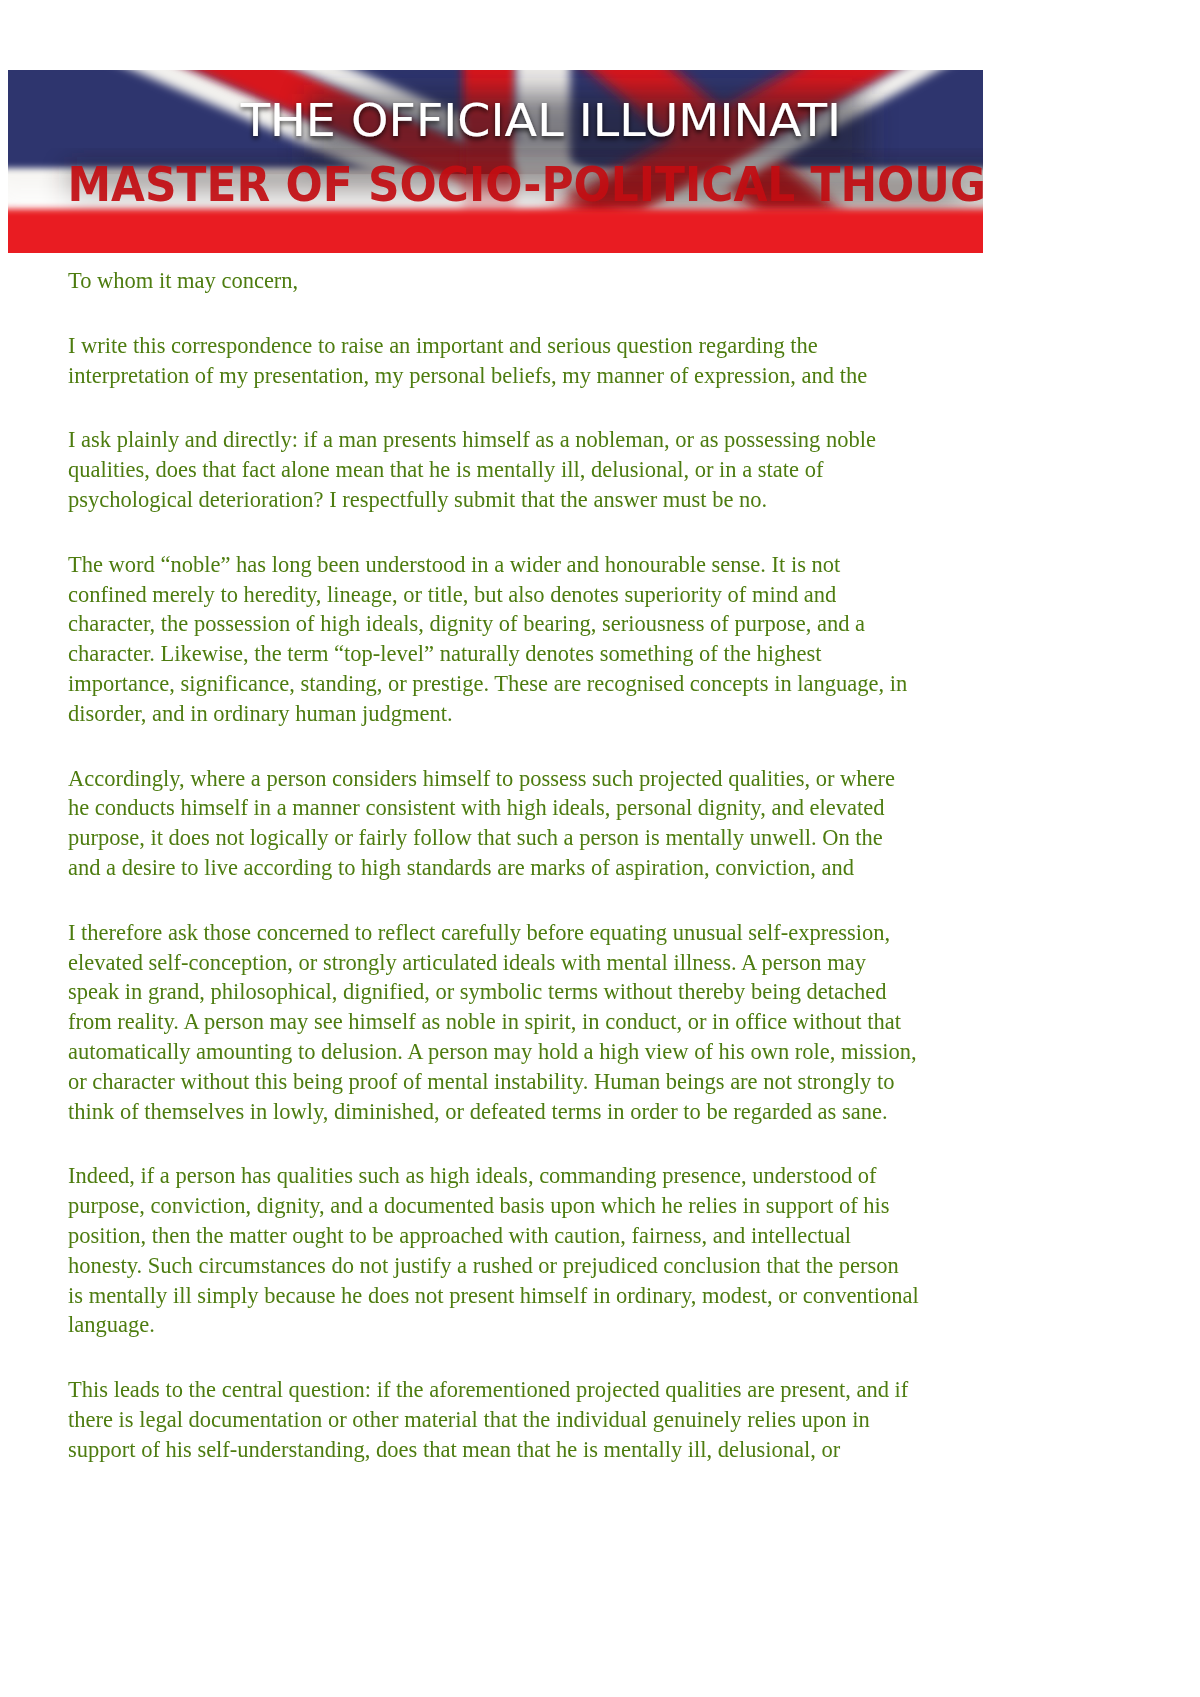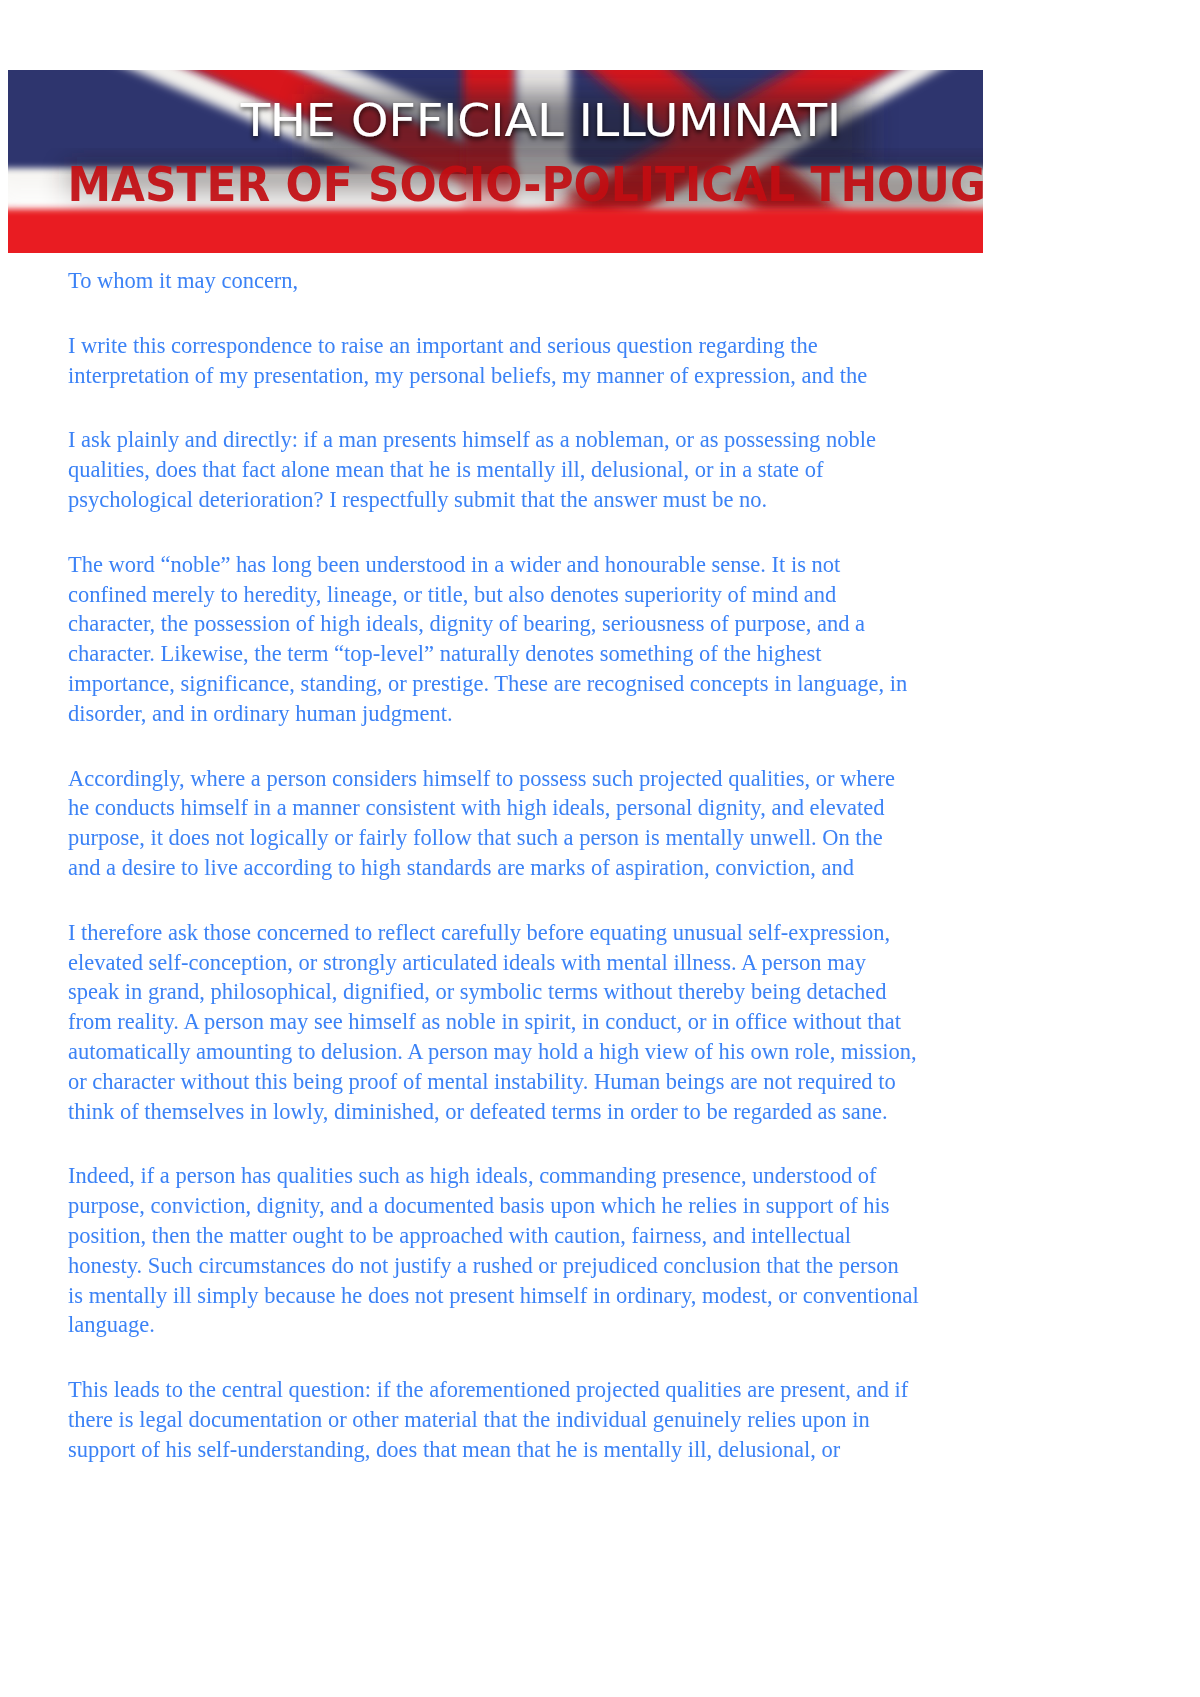--- a/index.html
+++ b/index.html
@@ -17,21 +17,21 @@
     top:70px;
     width:1133px;
     height:183px;
     display:block;
   }
   .letter-body{
     position:absolute;
     left:68px;
     top:266px;
     width:1062px;
-    color:#3b82f6;
+    color:#4d7c0f;
     font-size:22.5px;
     line-height:29.8px;
   }
   .paragraph{margin:0 0 35px 0;}
   .paragraph .line{white-space:nowrap;}
   .page-number{
     position:absolute;
     left:1100px;
     top:1600px;
     width:44px;
@@ -121,21 +121,21 @@
           <div class="line">he conducts himself in a manner consistent with high ideals, personal dignity, and elevated</div>
           <div class="line">purpose, it does not logically or fairly follow that such a person is mentally unwell. On the</div>
           <div class="line">and a desire to live according to high standards are marks of aspiration, conviction, and</div>
         </div>
         <div class="paragraph">
           <div class="line">I therefore ask those concerned to reflect carefully before equating unusual self-expression,</div>
           <div class="line">elevated self-conception, or strongly articulated ideals with mental illness. A person may</div>
           <div class="line">speak in grand, philosophical, dignified, or symbolic terms without thereby being detached</div>
           <div class="line">from reality. A person may see himself as noble in spirit, in conduct, or in office without that</div>
           <div class="line">automatically amounting to delusion. A person may hold a high view of his own role, mission,</div>
-          <div class="line">or character without this being proof of mental instability. Human beings are not required to</div>
+          <div class="line">or character without this being proof of mental instability. Human beings are not strongly to</div>
           <div class="line">think of themselves in lowly, diminished, or defeated terms in order to be regarded as sane.</div>
         </div>
         <div class="paragraph">
           <div class="line">Indeed, if a person has qualities such as high ideals, commanding presence, understood of</div>
           <div class="line">purpose, conviction, dignity, and a documented basis upon which he relies in support of his</div>
           <div class="line">position, then the matter ought to be approached with caution, fairness, and intellectual</div>
           <div class="line">honesty. Such circumstances do not justify a rushed or prejudiced conclusion that the person</div>
           <div class="line">is mentally ill simply because he does not present himself in ordinary, modest, or conventional</div>
           <div class="line">language.</div>
         </div>

